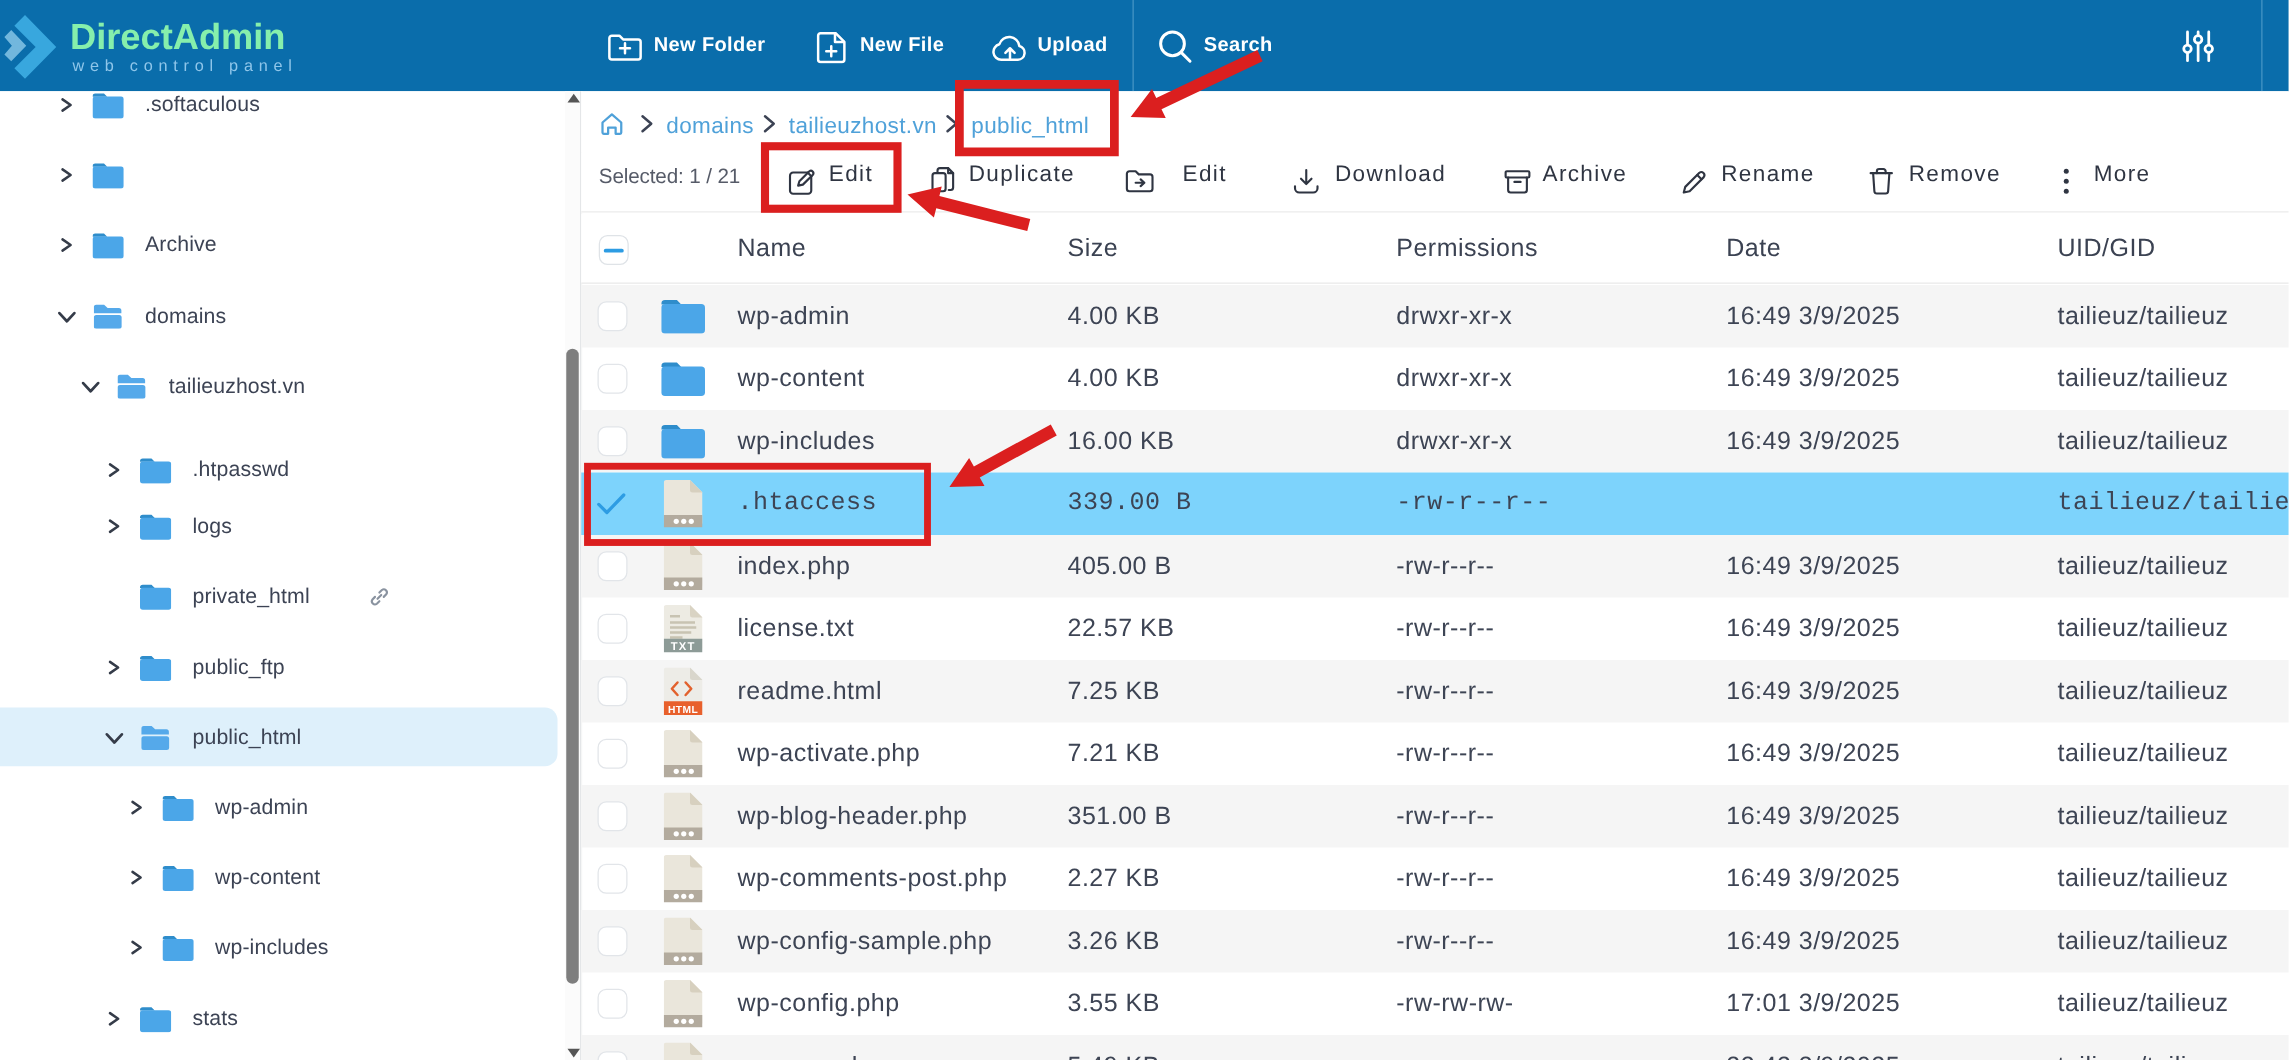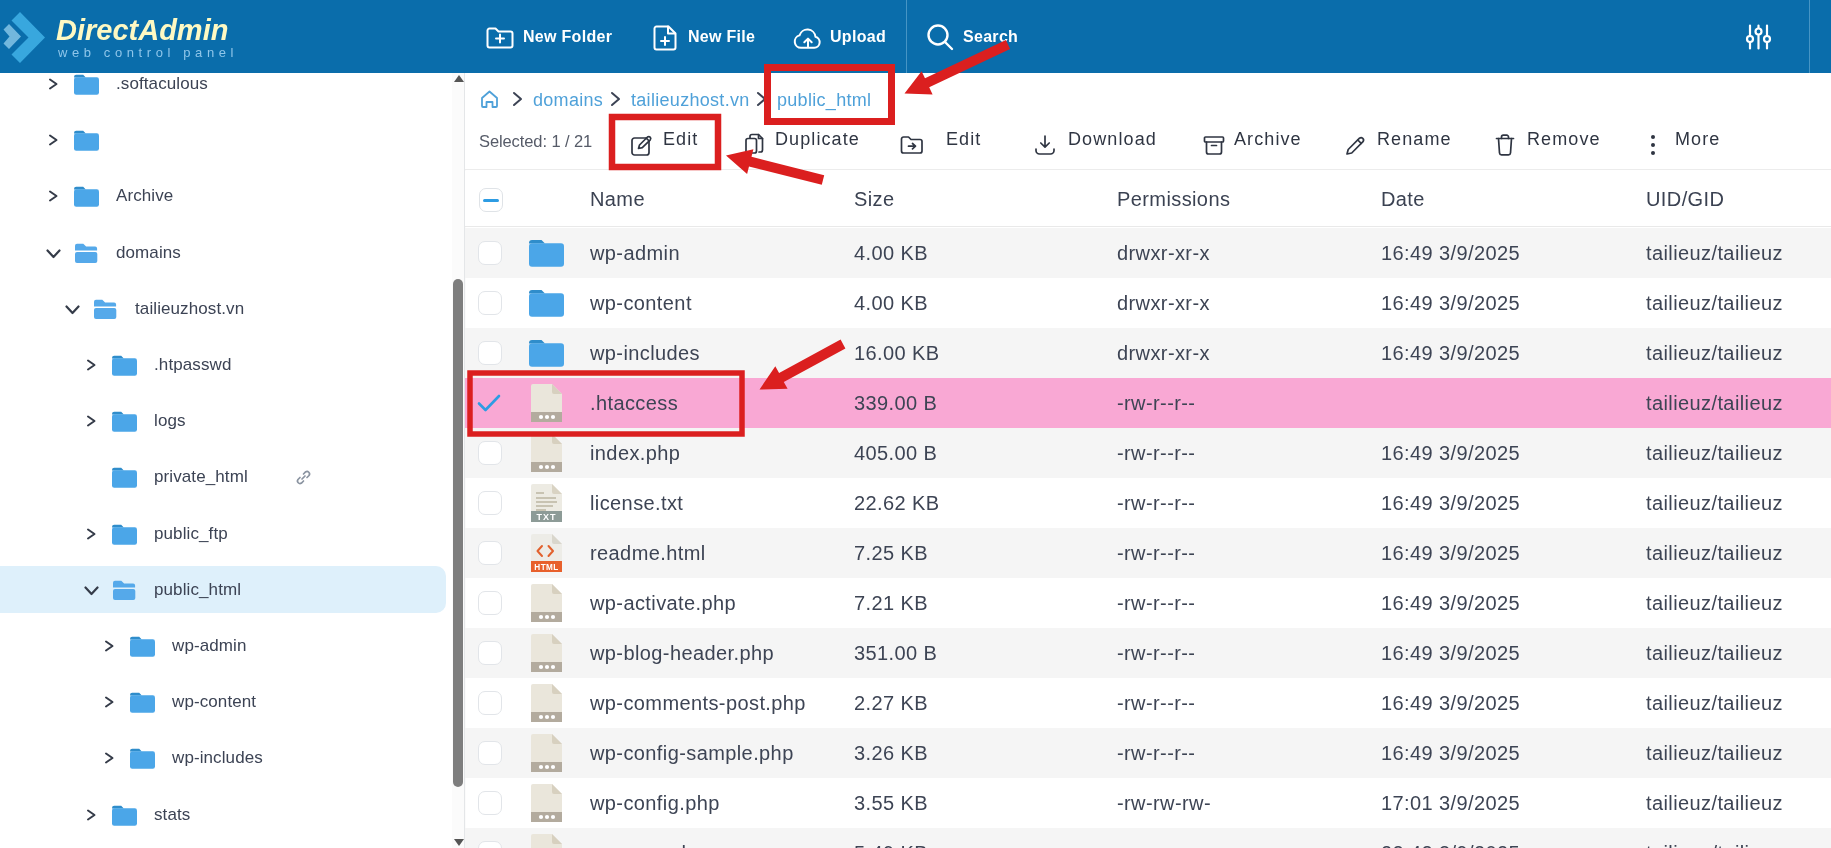--- a/index.html
+++ b/index.html
@@ -6,41 +6,41 @@
   html,body { width:1831px; height:848px; overflow:hidden; }
   body { font-family:"Liberation Sans",sans-serif; position:relative; background:#fff; }
   .abs { position:absolute; }
 
   
   #hdr { position:absolute; left:0; top:0; width:1831px; height:73px; background:#0a6dab; }
   .hbtn { position:absolute; color:#fff; font-size:16px; font-weight:700; letter-spacing:.3px; }
   .hdiv { position:absolute; top:0; width:1px; height:73px; background:#4695c5; }
 
   
-  #logo-title { position:absolute; left:56px; top:14px; color:#fef9c3; font-size:29px; font-weight:700; letter-spacing:0px;font-style:italic; }
+  #logo-title { position:absolute; left:56px; top:14px; color:#86efac; font-size:29px; font-weight:700; letter-spacing:0px; }
   #logo-sub { position:absolute; left:58px; top:45px; color:#8fc6ea; font-size:13px; letter-spacing:4.6px; }
 
   
   #side { position:absolute; left:0; top:73px; width:465px; height:775px; background:#fff; }
   .trow { position:absolute; height:56px; display:flex; align-items:center; color:#3c4354; font-size:17px; letter-spacing:.1px; }
   .thl { position:absolute; left:0; width:446px; height:47px; background:#def0fb; border-radius:0 10px 10px 0; }
 
   
   #sb-track { position:absolute; left:452px; top:73px; width:14px; height:775px; background:#fbfbfb; }
   #sb-thumb { position:absolute; left:453px; top:279px; width:10px; height:508px; background:#7e7e7e; border-radius:5px; }
 
   
   #content-border { position:absolute; left:464px; top:73px; width:1px; height:775px; background:#e4e6e8; }
   .bc-link { position:absolute; top:0; color:#4fa1d9; font-size:18px; letter-spacing:.3px; }
   .tb-label { position:absolute; color:#2f3542; font-size:18px; letter-spacing:1.1px; }
   .row { position:absolute; left:465px; width:1366px; height:50px; }
   .cell { position:absolute; top:0; height:50px; line-height:50px; font-size:20px; color:#3d4454; white-space:nowrap; letter-spacing:.4px; }
   .cb { position:absolute; left:13px; top:13px; width:24px; height:24px; background:#fff; border:1.5px solid #e2e5e9; border-radius:7px; }
   .gray { background:#f5f5f5; }
-  .sel { background:#f9a8d4; }
+  .sel { background:#7dd3fc;font-family:Liberation Mono, monospace; }
 </style>
 </head>
 <body>
 
 <div id="hdr">
 
   <svg class="abs" style="left:0;top:7px" width="50" height="58" viewBox="0 0 50 58">
     <polygon points="9,17 21,29.5 9,42 3.5,36.5 9.5,29.5 3.5,22.5" fill="#72b7dd"></polygon>
     <polygon points="20,5 45,30.5 20,56 11.5,47.5 28.5,30.5 11.5,13.5" fill="#38a7de"></polygon>
   </svg>
@@ -129,21 +129,21 @@
 <div class="trow" style="left:0;top:281px;width:465px">
       <svg width="15" height="12" viewBox="0 0 15 12" fill="none" stroke="#353c49" stroke-width="2.2" stroke-linecap="round" stroke-linejoin="round" style="position:absolute;left:65px;top:23px">
         <path d="M1.5 2.5 L7.5 9 L13.5 2.5"></path>
       </svg>
       <svg width="23" height="20" viewBox="0 0 23 20" style="position:absolute;left:94px;top:18px">
         <path d="M0 7.5 v-4.7 a2 2 0 0 1 2 -2 h6.3 l2.8 2.6 h9 a2 2 0 0 1 2 2 v2.1 z" fill="#55a9ea"></path>
         <rect x="0" y="9" width="22.3" height="11" rx="2" fill="#55a9ea"></rect>
       </svg>
       <div style="position:absolute;left:135px;top:0;line-height:56px">tailieuzhost.vn</div>
     </div>
-<div class="trow" style="left:0;top:337px;width:460px">
+<div class="trow" style="left:0;top:348px;width:460px">
       <svg width="13" height="14" viewBox="0 0 13 14" fill="none" stroke="#353c49" stroke-width="2" stroke-linecap="round" stroke-linejoin="round" style="position:absolute;left:85px;top:21px">
         <path d="M3 2.5 l6.5 4.5 l-6.5 4.5"></path>
       </svg>
       <svg width="25" height="21" viewBox="0 0 25 21" style="position:absolute;left:112px;top:18px">
         <path d="M0 3 a2.2 2.2 0 0 1 2.2 -2.2 h7 l2.6 2.6 h-11.8 z" fill="#2f8dcb"></path>
         <rect x="0" y="3.2" width="25" height="17.5" rx="2.2" fill="#4ba6e8"></rect>
       </svg>
       <div style="position:absolute;left:154px;top:0;line-height:56px">.htpasswd</div>
     </div>
 <div class="trow" style="left:0;top:393px;width:465px">
@@ -393,21 +393,21 @@
         <path d="M21 0 l10 10 h-8 a2 2 0 0 1 -2 -2 z" fill="#d9d3c3"></path>
         <rect x="5" y="8" width="8" height="2" fill="#c8c3b2"></rect>
         <rect x="5" y="13" width="20" height="2" fill="#c8c3b2"></rect>
         <rect x="5" y="17" width="21" height="2" fill="#c8c3b2"></rect>
         <rect x="5" y="21" width="17" height="2" fill="#c8c3b2"></rect>
         <rect x="5" y="25" width="10" height="2" fill="#c8c3b2"></rect>
         <rect x="0" y="27" width="31" height="11" fill="#8d9b97"></rect>
         <text x="15.5" y="36" font-family="Liberation Sans,sans-serif" font-size="9" font-weight="bold" fill="#fff" text-anchor="middle" letter-spacing="1">TXT</text>
       </svg>
       <div class="cell" style="left:125px">license.txt</div>
-      <div class="cell" style="left:389px">22.62 KB</div>
+      <div class="cell" style="left:389px">22.57 KB</div>
       <div class="cell" style="left:652px">-rw-r--r--</div>
       <div class="cell" style="left:916px">16:49 3/9/2025</div>
       <div class="cell" style="left:1181px">tailieuz/tailieuz</div>
     </div>
 <div class="row gray" style="top:528px">
       <div class="cb"></div>
       <svg width="31" height="38" viewBox="0 0 31 38" style="position:absolute;left:66px;top:6px">
         <path d="M0 2 a2 2 0 0 1 2 -2 h19 l10 10 v24 a2 2 0 0 1 -2 2 H2 a2 2 0 0 1 -2 -2 z" fill="#edece7"></path>
         <path d="M21 0 l10 10 h-8 a2 2 0 0 1 -2 -2 z" fill="#d9d6cc"></path>
         <path d="M11 12 l-4.5 5 l4.5 5 M17.5 12 l4.5 5 l-4.5 5" stroke="#e2612d" stroke-width="2" fill="none" stroke-linecap="round" stroke-linejoin="round"></path>

